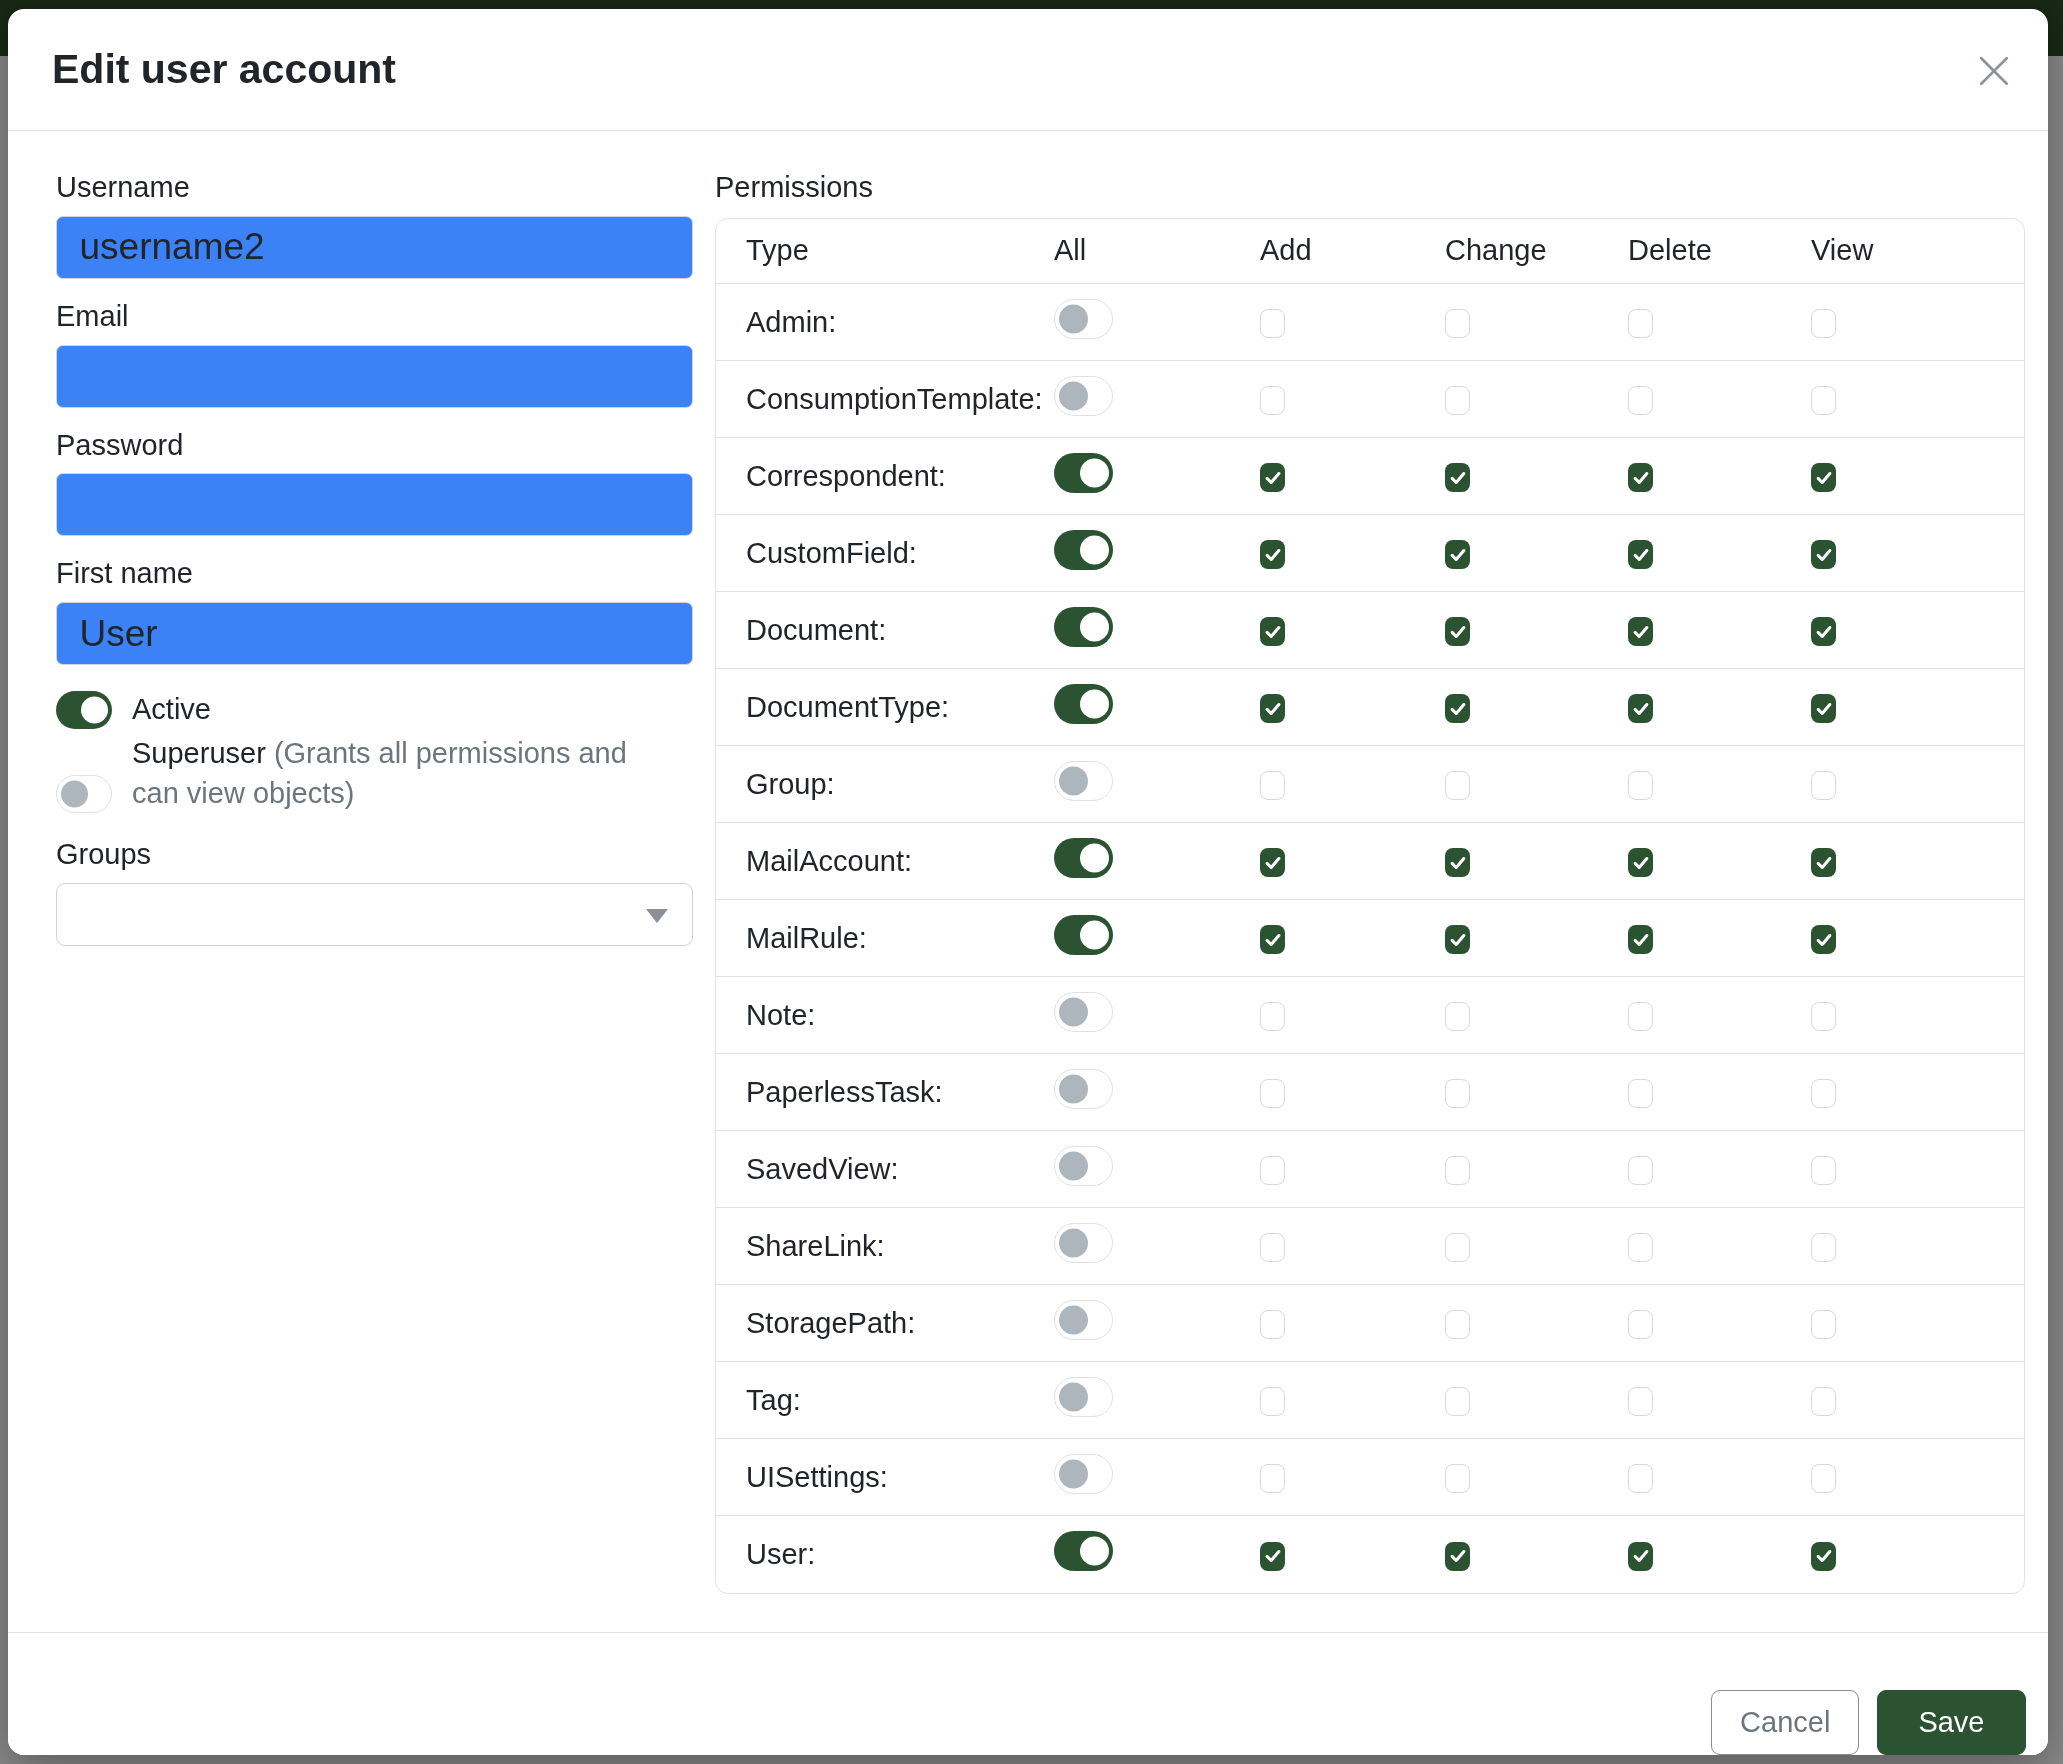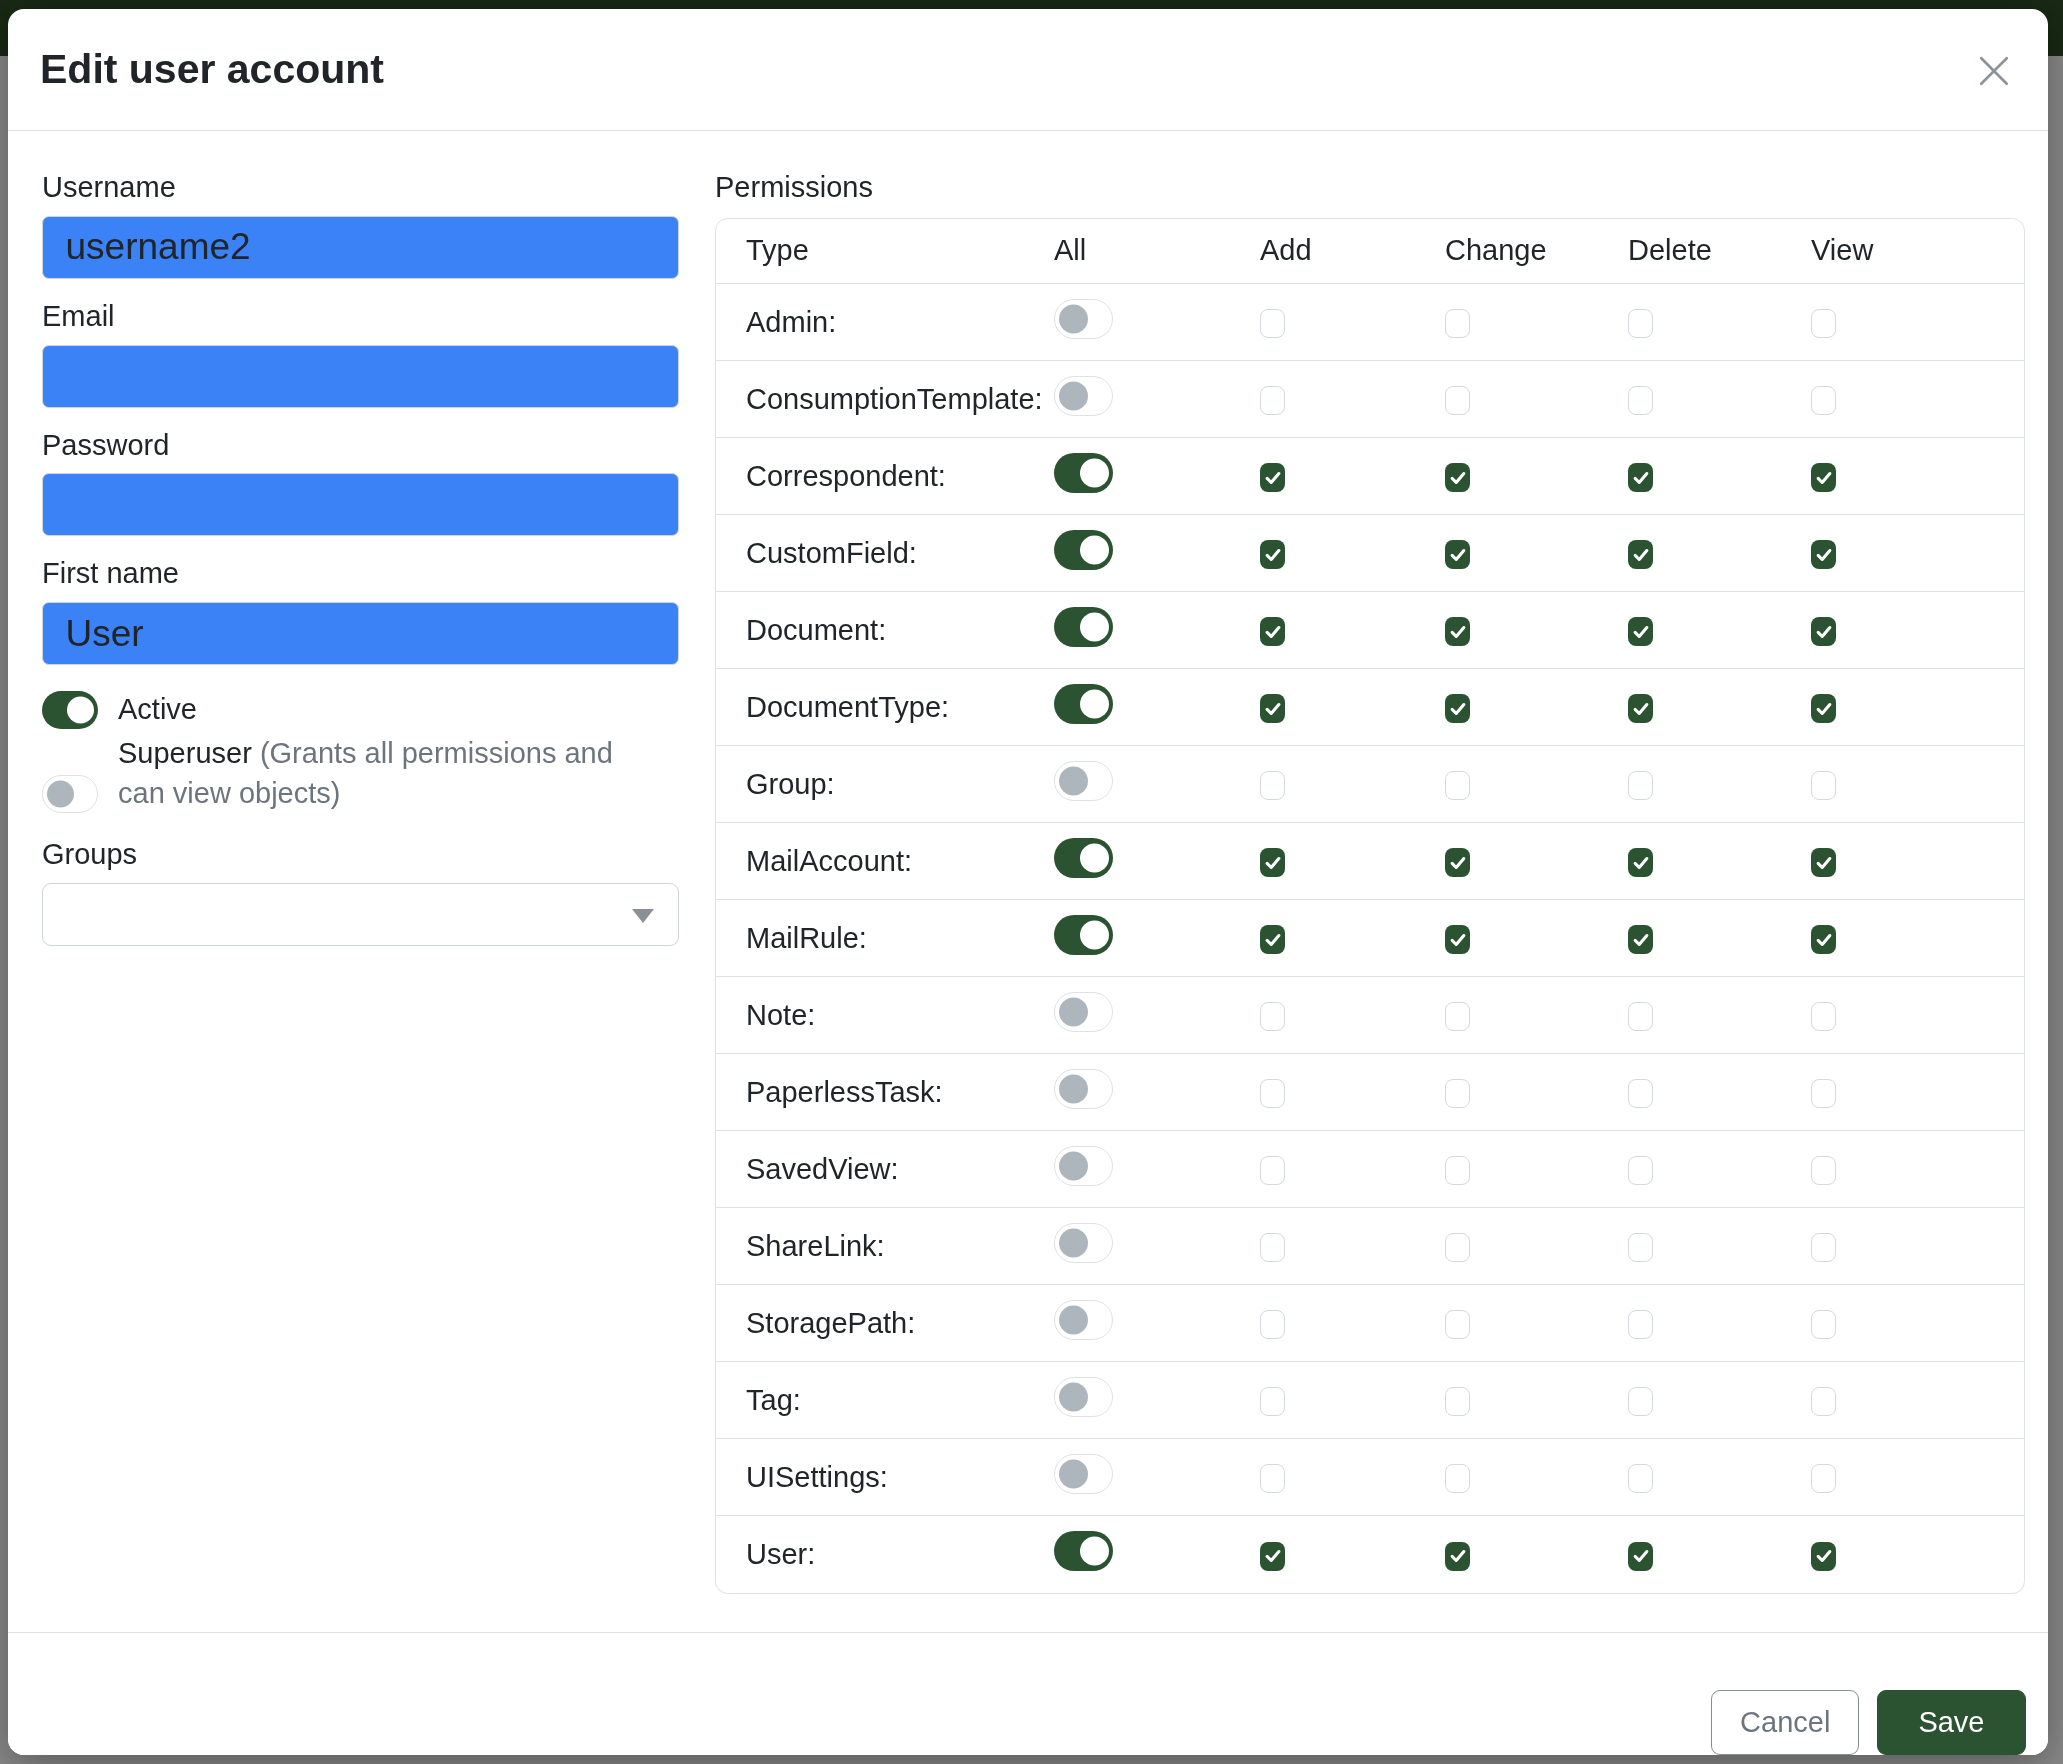--- a/index.html
+++ b/index.html
@@ -23,30 +23,30 @@
   }
   .top-band{position:absolute;left:0;top:0;width:2063px;height:56px;background:var(--band)}
 
   .modal{
     position:absolute;left:8px;top:9px;width:2040px;height:1746px;
     background:#fff;border-radius:16px;box-shadow:0 10.8px 43px rgba(0,0,0,.35);
     overflow:hidden;
   }
   .modal-header{
     position:relative;height:122px;border-bottom:1.8px solid var(--border);
-    display:flex;align-items:center;padding:0 32px;
+    display:flex;align-items:center;padding:0 44px;
   }
   .modal-title{font-size:41px;font-weight:600;color:var(--text)}
   .close-btn{
     position:absolute;right:31px;top:40px;width:47px;height:47px;
     background:none;border:none;cursor:pointer;display:flex;align-items:center;justify-content:center;
   }
 
   
-  .form-col{position:absolute;left:34px;top:122px;width:637px;padding-top:38px}
+  .form-col{position:absolute;left:48px;top:122px;width:637px;padding-top:38px}
   .form-group{margin-bottom:19px}
   .form-label{display:block;font-size:29px;line-height:36px;margin-bottom:10.8px;color:var(--text)}
   .text-input{
     width:100%;height:63px;border:1.8px solid var(--input-border);border-radius:7px;
     font:inherit;font-size:37px;color:var(--text);padding:0 22.5px;background:#3b82f6;outline:none;
   }
   .select-box{
     position:relative;width:100%;height:63px;border:1.8px solid var(--input-border);border-radius:9px;background:#fff;
   }
   .select-arrow{

